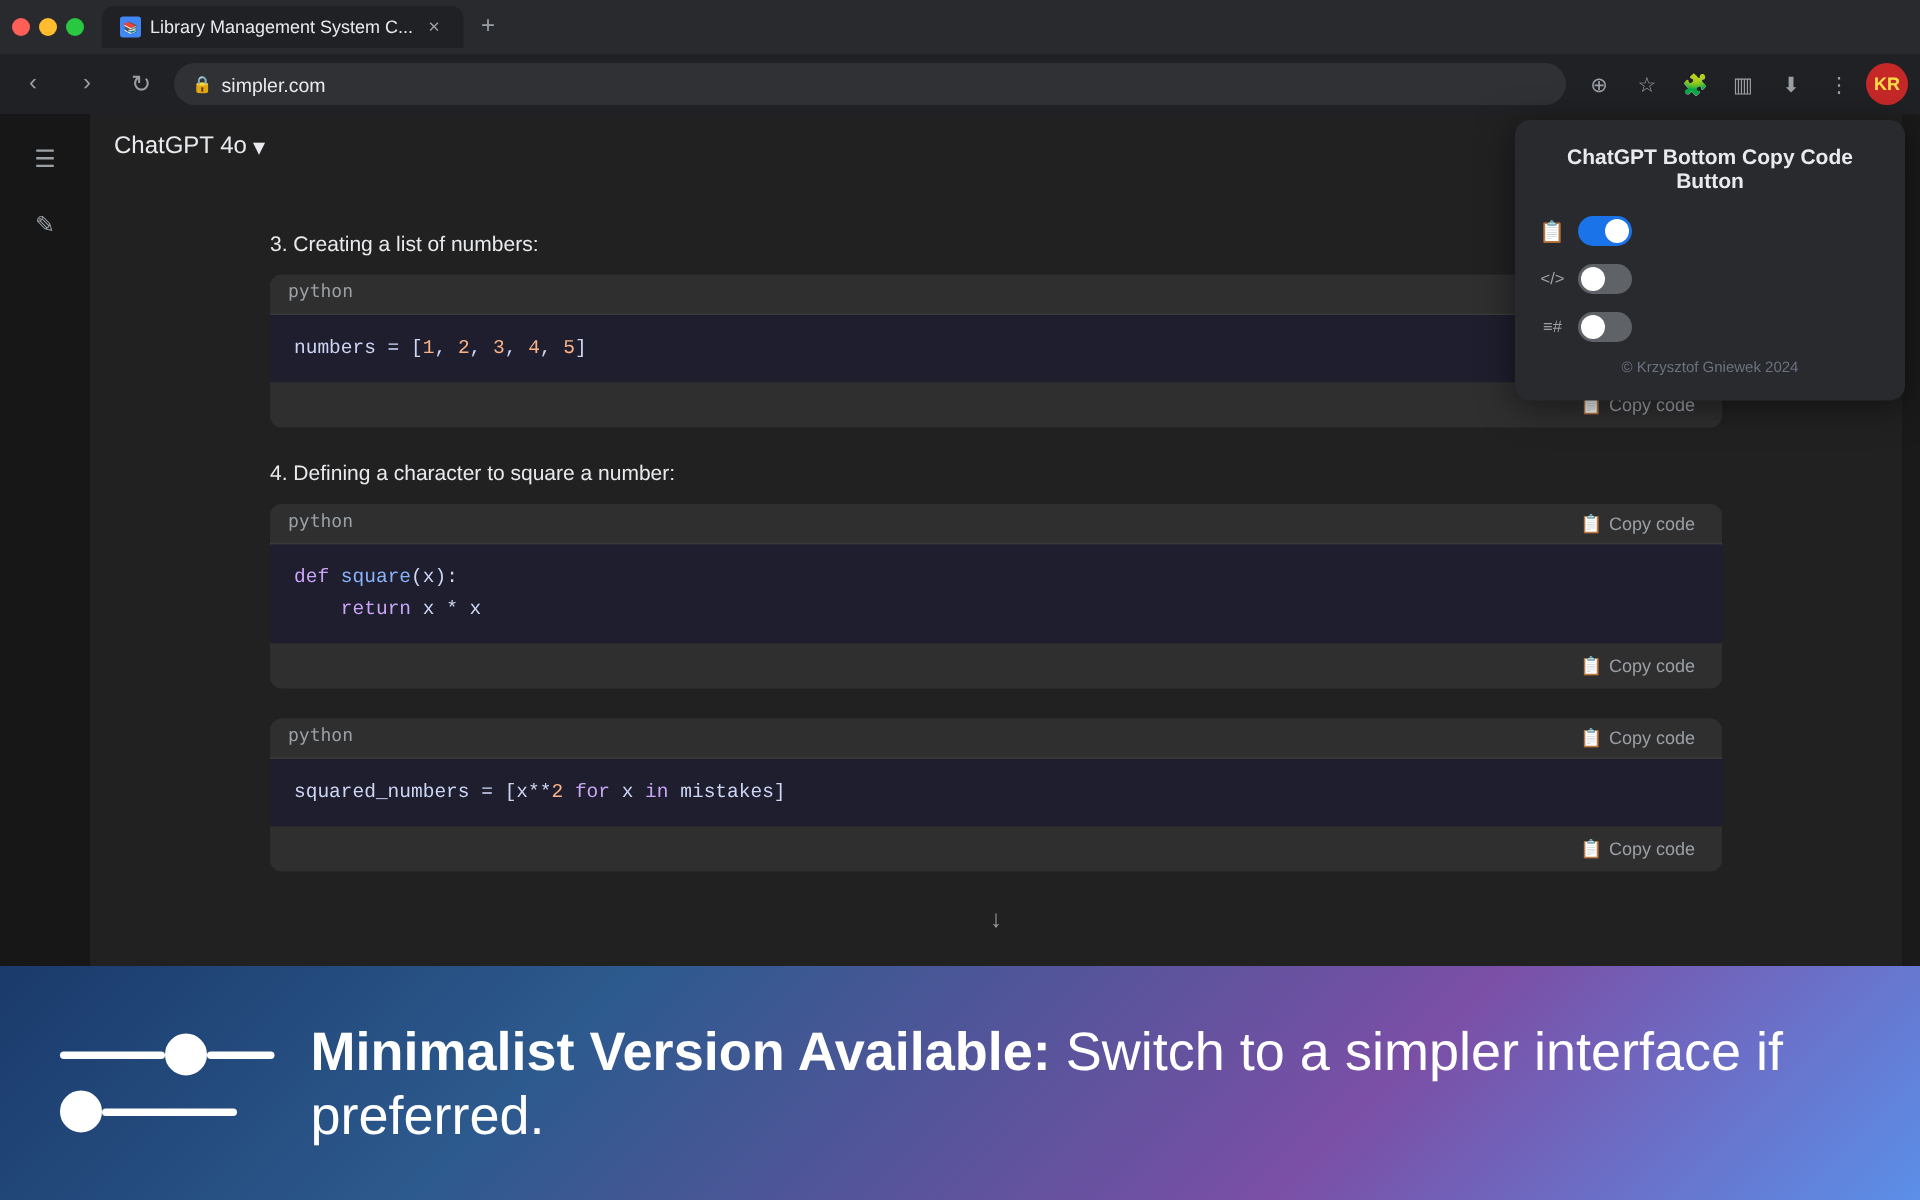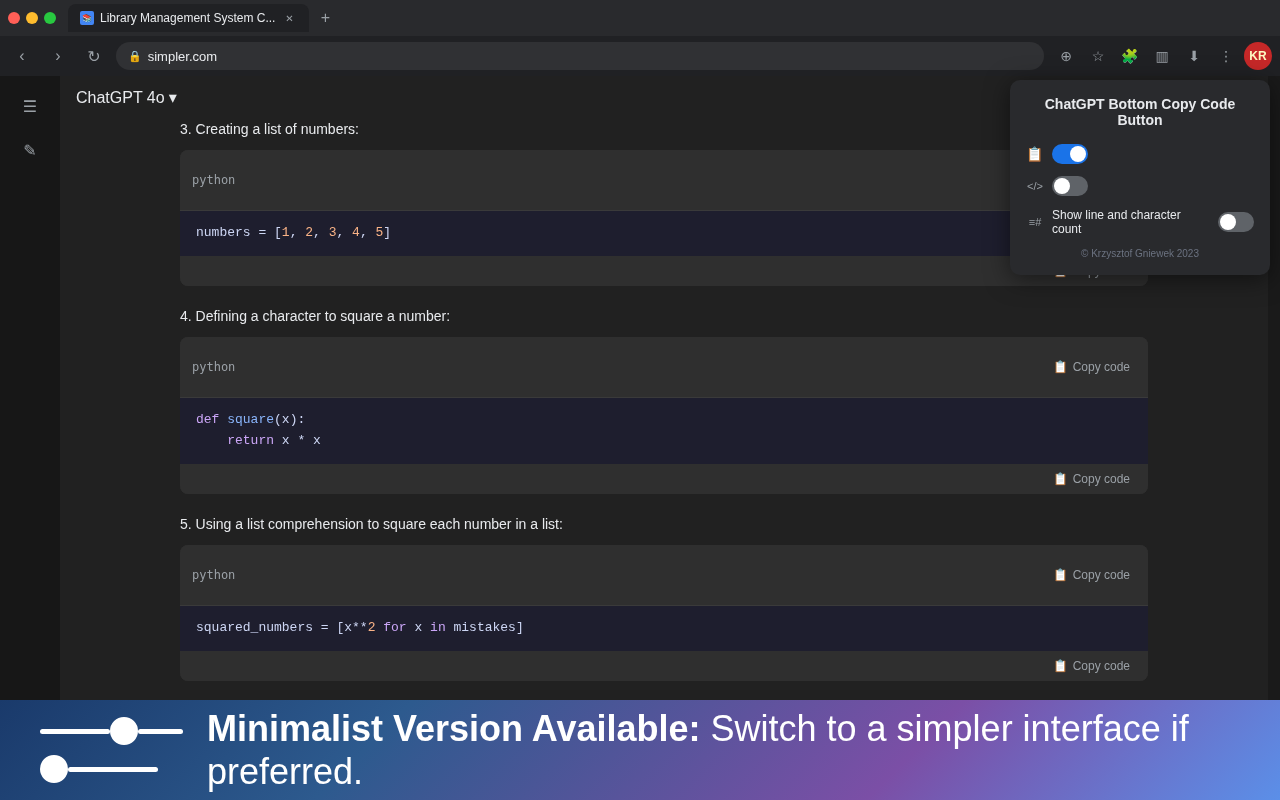--- a/index.html
+++ b/index.html
@@ -101,21 +101,21 @@
       display: flex; align-items: center; justify-content: center;
       color: #9aa0a6;
       cursor: pointer;
       font-size: 14px;
     }
     .profile-avatar {
       width: 28px; height: 28px;
       border-radius: 50%;
       background: #c62828;
       display: flex; align-items: center; justify-content: center;
-      color: #fef9c3;
+      color: #fde047;
       font-size: 12px;
       font-weight: 600;
       cursor: pointer;
     }
 
     
     .main-layout {
       display: flex;
       height: calc(800px - 76px);
       position: relative;
@@ -160,20 +160,21 @@
       gap: 4px;
       color: #e8eaed;
       font-size: 16px;
       font-weight: 400;
       cursor: pointer;
     }
     .chat-messages {
       flex: 1;
       overflow-y: auto;
       padding: 0 120px;
+      margin-top: 32px;
     }
     .chat-messages::-webkit-scrollbar { width: 6px; }
     .chat-messages::-webkit-scrollbar-track { background: transparent; }
     .chat-messages::-webkit-scrollbar-thumb { background: #444; border-radius: 3px; }
 
     
     .section-item {
       margin-bottom: 20px;
     }
     .section-title {
@@ -182,23 +183,23 @@
       margin-bottom: 10px;
       line-height: 1.5;
     }
     .code-block-wrapper {
       border-radius: 8px;
       overflow: hidden;
       background: #2f2f2f;
     }
     .code-block-header {
       display: flex;
-      align-items: center;
+      align-items: flex-start;
       justify-content: space-between;
-      padding: 21px 12px;
+      padding: 4px 12px;
       background: #2f2f2f;
       border-bottom: 1px solid #3a3a3a;
     }
     .code-lang {
       color: #9aa0a6;
       font-size: 12px;
       font-family: monospace;
     }
     .copy-code-btn {
       display: flex;
@@ -340,21 +341,21 @@
       font-size: 10px;
       margin-top: 8px;
     }
 
     
     .bottom-banner {
       position: absolute;
       bottom: 0;
       left: 0;
       width: 100%;
-      height: 100px;
+      height: 156px;
       background: linear-gradient(135deg, #1a3a6b 0%, #2d5a8e 30%, #7b4fa6 70%, #5b8fe8 100%);
       display: flex;
       align-items: center;
       padding: 0 40px;
       gap: 24px;
       z-index: 50;
     }
     .banner-icon {
       display: flex;
       flex-direction: column;
@@ -493,24 +494,20 @@
           <div class="code-footer">
             <div class="copy-code-btn">
               <span>📋</span>
               <span>Copy code</span>
             </div>
           </div>
         </div>
       </div>
 
       <div class="section-item">
-        <div class="section-title">
-          <span>5. </span>
-          <span>Using a list comprehension to square each number in a list:</span>
-        </div>
         <div class="code-block-wrapper">
           <div class="code-block-header">
             <span class="code-lang">python</span>
             <div class="copy-code-btn">
               <span>📋</span>
               <span>Copy code</span>
             </div>
           </div>
           <div class="code-content">
             <div><span style="color:#cdd6f4;">squared_numbers = [x**</span><span class="num">2</span><span style="color:#cdd6f4;"> </span><span class="kw">for</span><span style="color:#cdd6f4;"> x </span><span class="kw">in</span><span style="color:#cdd6f4;"> mistakes]</span></div>
@@ -554,27 +551,26 @@
 
     <div class="popup-row">
       <span class="popup-icon" style="font-size:11px;">&lt;/&gt;</span>
       <div class="toggle off">
         <div class="toggle-knob"></div>
       </div>
     </div>
 
     <div class="popup-row">
       <span class="popup-icon" style="font-size:11px;">≡#</span>
-      <span class="popup-label">Show line and character count</span>
       <div class="toggle off">
         <div class="toggle-knob"></div>
       </div>
     </div>
 
-    <div class="popup-footer">© Krzysztof Gniewek 2023</div>
+    <div class="popup-footer">© Krzysztof Gniewek 2024</div>
   </div>
 
   <div style="width:12px; background:#1a1a1a;"></div>
 </div>
 
 <div class="bottom-banner">
   <div class="banner-icon">
     <div class="slider-icon-line">
       <div class="slider-line" style="width:70px;"></div>
       <div class="slider-circle"></div>

